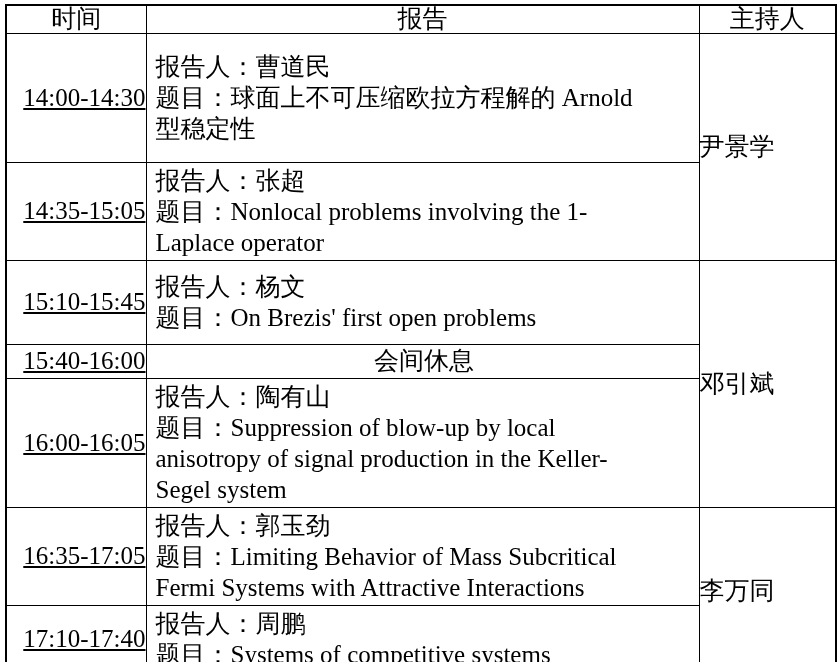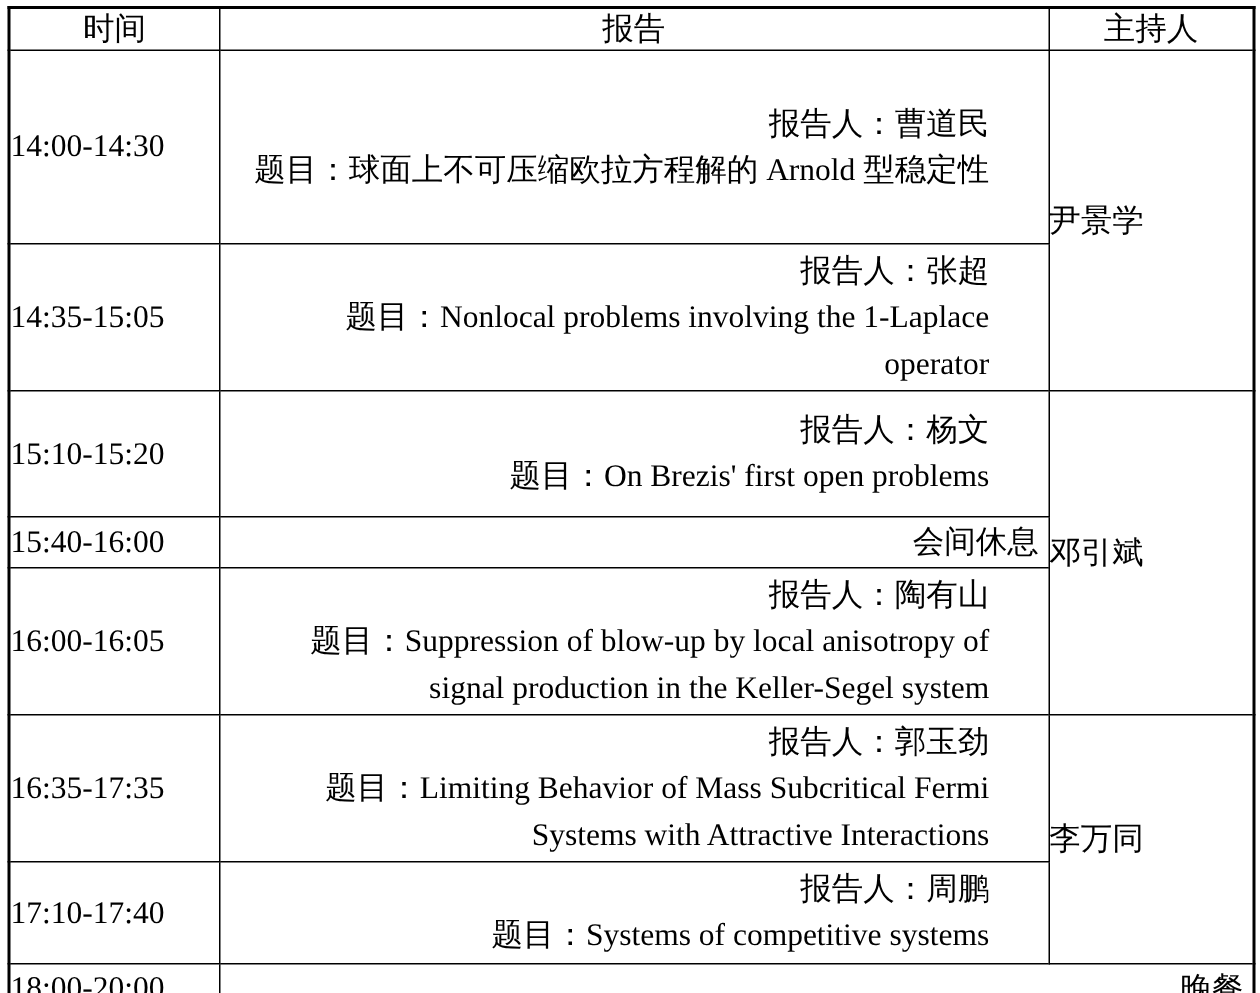--- a/index.html
+++ b/index.html
@@ -20,49 +20,50 @@
     width: 830px;
     margin: 4px 0 0 5px;
     border: 2px solid #000000;
   }
   col.c-time  { width: 140px; }
   col.c-talk  { width: 553px; }
   col.c-chair { width: 137px; }
   td {
     border: 1.5px solid #000000;
     padding: 0;
-    font-size: 21px;
+    font-size: 25px;
     overflow: hidden;
   }
   tr.hdr       { height: 28px; }
   tr.r1        { height: 129px; }
   tr.r2        { height: 95px; }
   tr.r3        { height: 84px; }
   tr.r4        { height: 34px; margin-top: 32px; }
   tr.r5        { height: 93px; }
   tr.r6        { height: 88px; }
   tr.r7        { height: 68px; }
   tr.r8        { height: 34px; }
   td.hcell {
     text-align: center;
     vertical-align: middle;
     line-height: 26px;
   }
   td.time {
-    text-align: left;
+    text-align: right;
     vertical-align: middle;
+    text-decoration: underline;
   }
   td.talk {
-    text-align: right;
+    text-align: left;
     vertical-align: middle;
     padding: 2px 39px 2px 9px;
     line-height: 31px;
   }
   td.event {
-    text-align: right;
+    text-align: center;
     vertical-align: middle;
     padding: 0 6px 0 9px;
     line-height: 30px;
   }
   td.chair {
     text-align: left;
     vertical-align: middle;
   }
 </style>
 </head>
@@ -93,21 +94,21 @@
 
   <tr class="r2">
     <td class="time">14:35-15:05</td>
     <td class="talk">
       <span>报告人：</span><span>张超</span><br>
       <span>题目：</span><span>Nonlocal problems involving the 1-Laplace operator</span>
     </td>
   </tr>
 
   <tr class="r3">
-    <td class="time">15:10-15:20</td>
+    <td class="time">15:10-15:45</td>
     <td class="talk">
       <span>报告人：</span><span>杨文</span><br>
       <span>题目：</span><span>On Brezis' first open problems</span>
     </td>
     <td class="chair" rowspan="3">邓引斌</td>
   </tr>
 
   <tr class="r4">
     <td class="time">15:40-16:00</td>
     <td class="event">会间休息</td>
@@ -115,21 +116,21 @@
 
   <tr class="r5">
     <td class="time">16:00-16:05</td>
     <td class="talk">
       <span>报告人：</span><span>陶有山</span><br>
       <span>题目：</span><span>Suppression of blow-up by local anisotropy of signal production in the Keller-Segel system</span>
     </td>
   </tr>
 
   <tr class="r6">
-    <td class="time">16:35-17:35</td>
+    <td class="time">16:35-17:05</td>
     <td class="talk">
       <span>报告人：</span><span>郭玉劲</span><br>
       <span>题目：</span><span>Limiting Behavior of Mass Subcritical Fermi Systems with Attractive Interactions</span>
     </td>
     <td class="chair" rowspan="2">李万同</td>
   </tr>
 
   <tr class="r7">
     <td class="time">17:10-17:40</td>
     <td class="talk">

